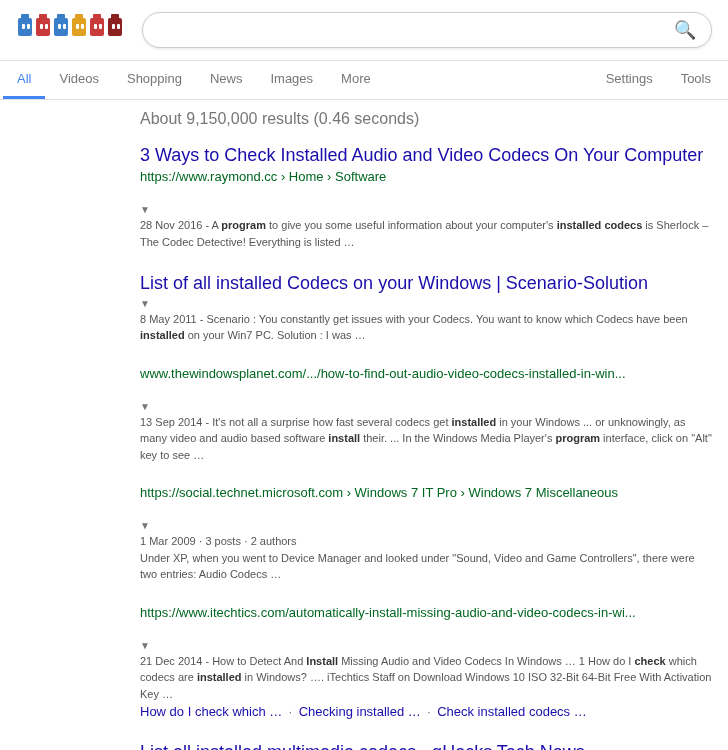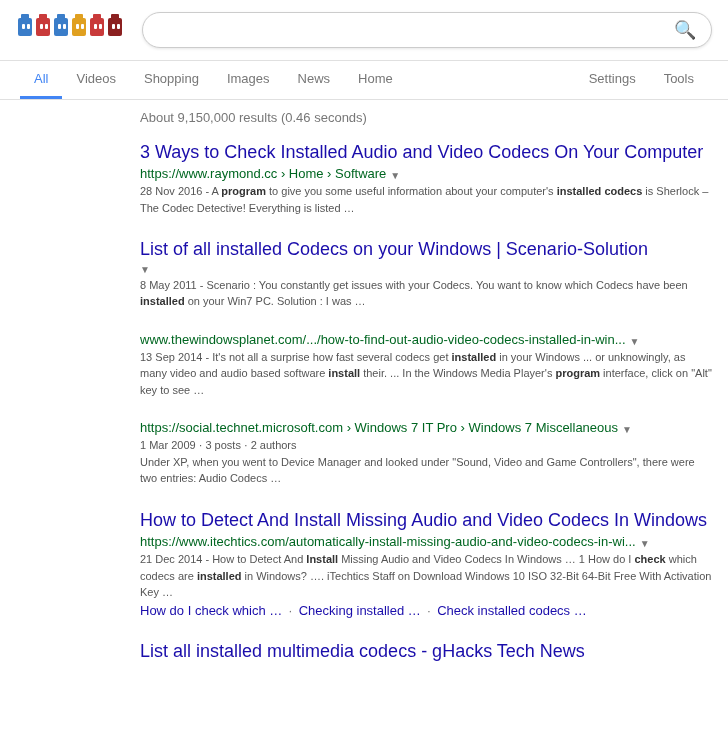--- a/index.html
+++ b/index.html
@@ -6,33 +6,33 @@
     body { font-family: Arial, sans-serif; font-size: 14px; background: #fff; color: #333; width: 728px; min-height: 750px; }
 
     
     .header { display: flex; align-items: center; padding: 10px 16px; border-bottom: 1px solid #e0e0e0; gap: 16px; }
     .logo { display: flex; gap: 4px; align-items: center; }
     .search-bar { flex: 1; display: flex; align-items: center; border: 1px solid #ccc; border-radius: 24px; padding: 6px 14px; background: #fff; box-shadow: 0 1px 3px rgba(0,0,0,0.1); }
     .search-bar input { border: none; outline: none; font-size: 16px; flex: 1; background: transparent; }
     .search-icon { color: #4285f4; font-size: 18px; cursor: pointer; }
 
     
-    .nav-tabs { display: flex; align-items: center; padding: 0 20px; border-bottom: 1px solid #e0e0e0; gap: 0; }
+    .nav-tabs { display: flex; align-items: center; padding: 0 3px; border-bottom: 1px solid #e0e0e0; gap: 0; }
     .nav-tab { padding: 10px 14px; font-size: 13px; color: #777; cursor: pointer; border-bottom: 3px solid transparent; white-space: nowrap; }
     .nav-tab.active { color: #4285f4; border-bottom: 3px solid #4285f4; font-weight: 500; }
     .nav-spacer { flex: 1; }
     .nav-right { display: flex; gap: 0; }
 
     
     .results-container { padding: 10px 16px 10px 140px; }
-    .results-count { font-size: 13px; color: #777; margin-bottom: 16px; }
+    .results-count { font-size: 16px; color: #777; margin-bottom: 16px; }
 
     .result { margin-bottom: 22px; max-width: 580px; }
     .result-title { font-size: 18px; color: #1a0dab; text-decoration: none; cursor: pointer; line-height: 1.3; display: block; margin-bottom: 2px; }
-    .result-url { font-size: 13px; color: #006621; display: flex; align-items: flex-end; gap: 4px; margin-bottom: 2px; }
+    .result-url { font-size: 13px; color: #006621; display: flex; align-items: flex-start; gap: 20px; margin-bottom: 2px; flex-direction: column; }
     .result-url .arrow { color: #777; font-size: 10px; }
     .result-snippet { font-size: 11px; color: #555; line-height: 1.5; }
     .result-snippet b { color: #333; font-weight: bold; }
     .result-links { display: flex; gap: 6px; font-size: 13px; color: #1a0dab; margin-top: 2px; text-align: right; }
     .result-links span { color: #777; }
   </style>
 </head>
 <body>
 
 <div class="header">
@@ -74,23 +74,23 @@
   <div class="search-bar">
     <input type="text" style="">
     <span class="search-icon">🔍</span>
   </div>
 </div>
 
 <div class="nav-tabs">
   <div class="nav-tab active">All</div>
   <div class="nav-tab">Videos</div>
   <div class="nav-tab">Shopping</div>
+  <div class="nav-tab">News</div>
   <div class="nav-tab">Images</div>
-  <div class="nav-tab">News</div>
-  <div class="nav-tab">Home</div>
+  <div class="nav-tab">More</div>
   <div class="nav-spacer"></div>
   <div class="nav-right">
     <div class="nav-tab">Settings</div>
     <div class="nav-tab">Tools</div>
   </div>
 </div>
 
 <div class="results-container">
   <div class="results-count">About 9,150,000 results (0.46 seconds)</div>
 
@@ -131,21 +131,20 @@
       <span>https://social.technet.microsoft.com › Windows 7 IT Pro › Windows 7 Miscellaneous</span>
       <span class="arrow">▼</span>
     </div>
     <div class="result-snippet">
       <span>1 Mar 2009 · 3 posts · 2 authors</span><br>
       Under XP, when you went to Device Manager and looked under "Sound, Video and Game Controllers", there were two entries: Audio Codecs …
     </div>
   </div>
 
   <div class="result">
-    <a class="result-title">How to Detect And Install Missing Audio and Video Codecs In Windows</a>
     <div class="result-url">
       <span>https://www.itechtics.com/automatically-install-missing-audio-and-video-codecs-in-wi...</span>
       <span class="arrow">▼</span>
     </div>
     <div class="result-snippet">
       <span>21 Dec 2014</span> - How to Detect And <b>Install</b> Missing Audio and Video Codecs In Windows … 1 How do I <b>check</b> which codecs are <b>installed</b> in Windows? …. iTechtics Staff on Download Windows 10 ISO 32-Bit 64-Bit Free With Activation Key …
     </div>
     <div class="result-links">
       <a>How do I check which …</a>
       <span> · </span>

